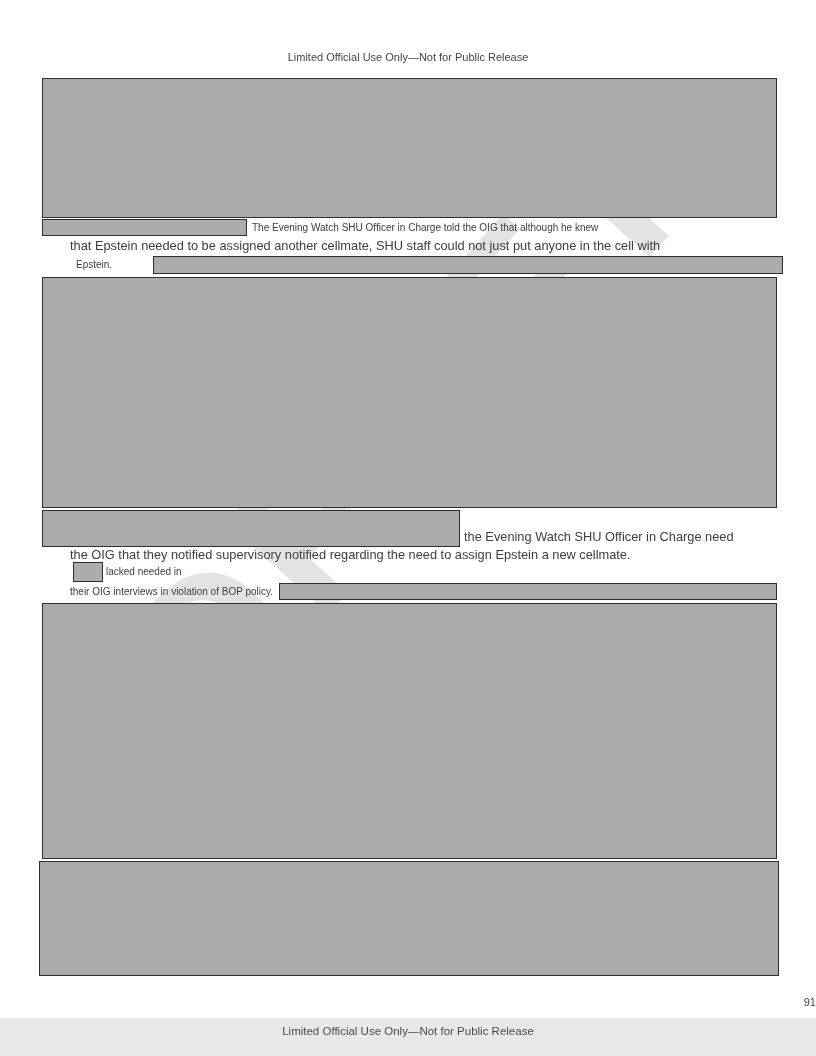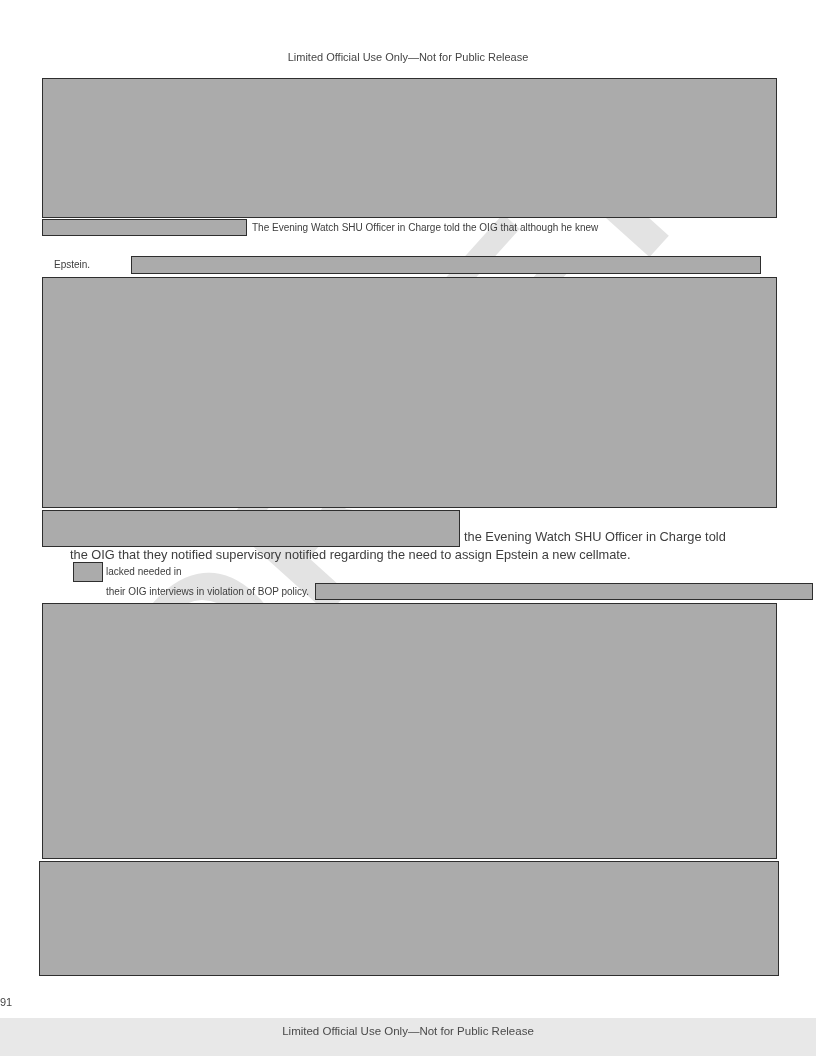--- a/index.html
+++ b/index.html
@@ -39,21 +39,21 @@
     z-index: 3;
   }
   .footer-band .footer-text {
     padding-top: 7px;
     text-align: center;
     font-size: 11.5px;
     color: #4a4a4a;
   }
   .page-number {
     position: absolute; top: 996px; left: 0; right: 0;
-    text-align: left;
+    text-align: right;
     font-size: 11px;
     color: #454545;
     z-index: 3;
   }
   
   .redaction {
     position: absolute;
     background: #ababab;
     border: 1.5px solid #2e2e2e;
     box-sizing: border-box;
@@ -104,32 +104,33 @@
   <div class="redaction" style="left:42px; top:78px; width:735px; height:140px;"></div>
   <div class="redaction" style="left:42px; top:277px; width:735px; height:231px;"></div>
   <div class="redaction" style="left:42px; top:510px; width:418px; height:37px;"></div>
   <div class="redaction" style="left:42px; top:603px; width:735px; height:256px;"></div>
   <div class="redaction" style="left:39px; top:861px; width:740px; height:115px;"></div>
 
   <div class="flexline" style="left:42px; top:218px; height:19px;">
     <span class="inline-redaction" style="width:205px; height:17px; margin-right:5px;"></span>
     <span>The Evening Watch SHU Officer in Charge told the OIG that although he knew</span>
   </div>
-  <div class="flexline" style="left:54px; top:255px; width:707px; height:20px;gap:36px;">
+  <div class="textline" style="left:70px; top:237px;">that Epstein needed to be assigned another cellmate, SHU staff could not just put anyone in the cell with</div>
+  <div class="flexline" style="left:76px; top:255px; width:707px; height:20px;gap:36px;">
     <span>Epstein.</span>
     <span class="fill-redaction" style="height:18px; margin-left:5px;"></span>
   </div>
 
-  <div class="textline" style="left:464px; top:528px;">the Evening Watch SHU Officer in Charge told</div>
+  <div class="textline" style="left:464px; top:528px;">the Evening Watch SHU Officer in Charge need</div>
   <div class="textline" style="left:70px; top:546px;">the OIG that they notified supervisory notified regarding the need to assign Epstein a new cellmate.</div>
   <div class="flexline" style="left:70px; top:562px; height:20px;">
     <span class="inline-redaction" style="width:30px; height:20px; margin:0 3px;"></span>
     <span>lacked needed in</span>
   </div>
-  <div class="flexline" style="left:70px; top:582px; width:707px; height:19px;margin-left:36px;">
+  <div class="flexline" style="left:70px; top:582px; width:707px; height:19px;">
     <span>their OIG interviews in violation of BOP policy.</span>
     <span class="fill-redaction" style="height:17px; margin-left:6px;"></span>
   </div>
 
   <div class="page-number">91</div>
 
   <div class="footer-band">
     <div class="footer-text">Limited Official Use Only—Not for Public Release</div>
   </div>
 

